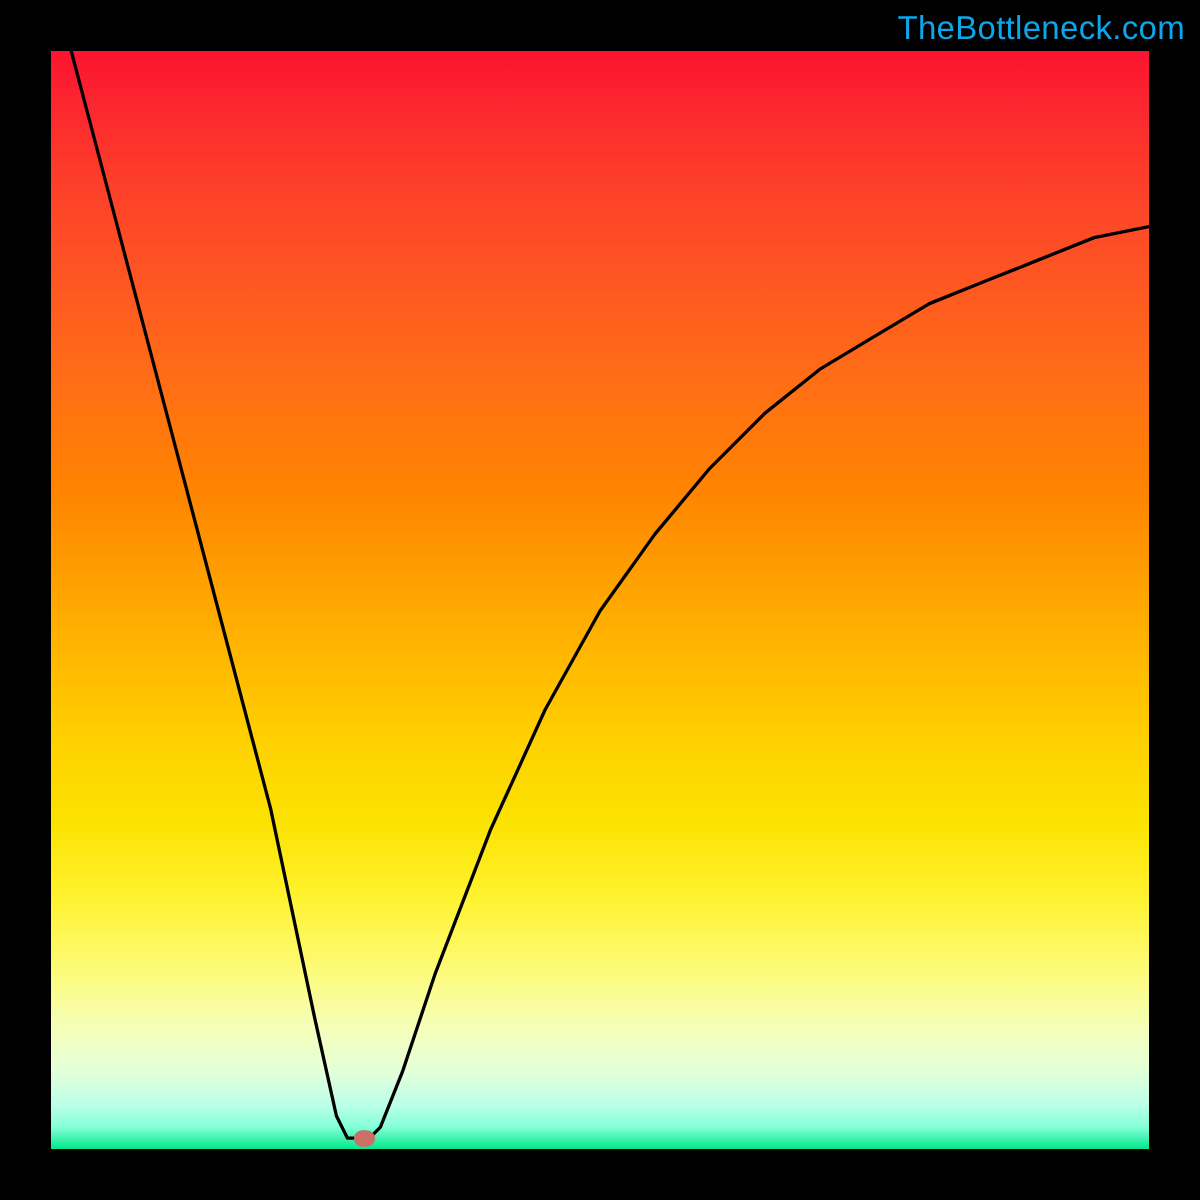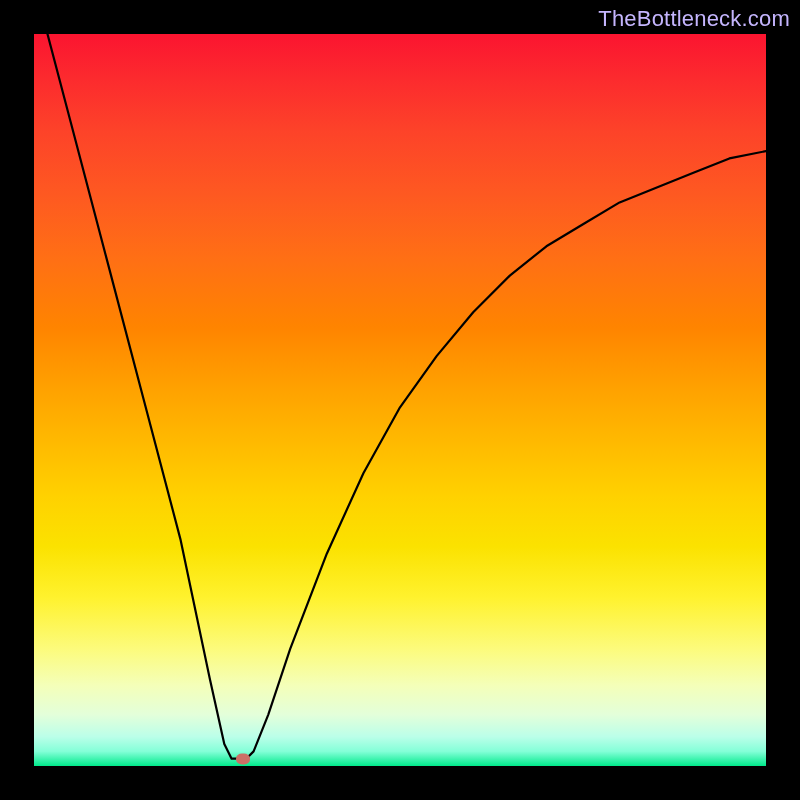--- a/index.html
+++ b/index.html
@@ -59,21 +59,21 @@
     width: 14px;
     height: 11px;
     border-radius: 6px / 5px;
     background: #cc6f66;
     transform: translate(-50%, -50%);
   }
   .watermark {
     position: absolute;
     top: 6px;
     right: 10px;
-    color: #c4b5fd;
+    color: #0ea5e9;
     font-size: 22px;
     font-weight: 400;
     letter-spacing: 0.2px;
   }
 </style>
 </head>
 <body>
 
 <div class="outer">
   <div class="watermark">TheBottleneck.com</div>

